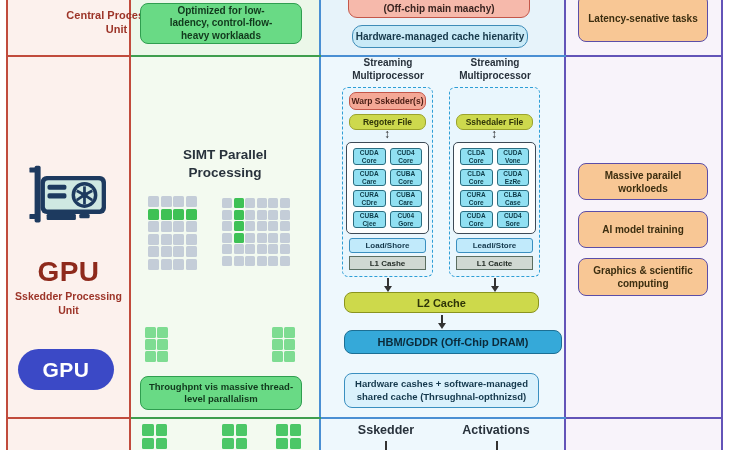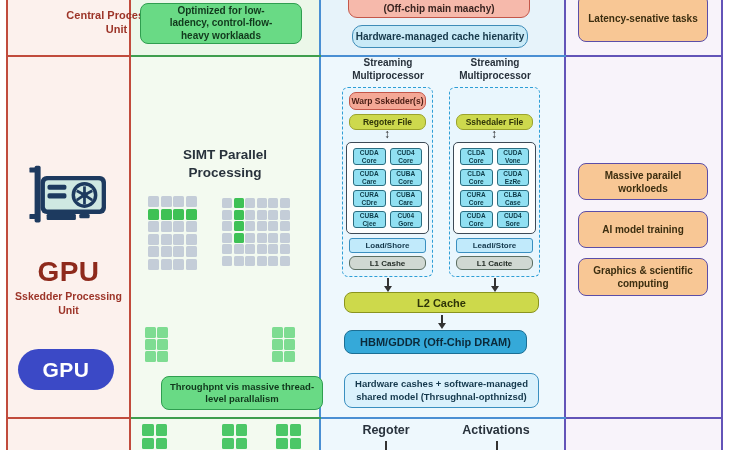--- a/index.html
+++ b/index.html
@@ -45,21 +45,21 @@
       color:#ffffff; font-size:21px; letter-spacing:0.5px; }
 
   
   #simt-title { left:150px; top:146px; width:150px; color:#28323c; font-size:13.5px; font-weight:600; line-height:1.3; }
   .sqgrid { position:absolute; display:grid; }
   .sq { width:var(--cell); height:var(--cell); background:#c4cdd8; border-radius:1.5px; }
   .sq.green { background:#3ec155; }
   .sq.lg { background:#7edc92; }
   .sq.bg { background:#4cc767; }
   #throughput-box { left:140px; top:376px; width:162px; height:33px; background:#69da85;
-      border:1.5px solid #2f9e4f; border-radius:8px; color:#11381c; font-size:9.5px; line-height:1.25; padding:16px 6px;margin-left:21px;}
+      border:1.5px solid #2f9e4f; border-radius:8px; color:#11381c; font-size:9.5px; line-height:1.25; padding:16px 6px;}
 
   
   .sm-title { color:#28323c; font-size:10px; font-weight:600; line-height:1.25; }
   #sm1-title { left:338px; top:57px; width:100px; }
   #sm2-title { left:445px; top:57px; width:100px; }
   .sm-dashed { position:absolute; top:87px; width:91px; height:190px; border:1.5px dashed #2e9ed6;
       border-radius:6px; background:#e9f6fd; }
   #sm1-dashed { left:342px; }  #sm2-dashed { left:449px; }
   .warp-box { top:92px; width:77px; height:18px; background:#f4a896; border:1.2px solid #c35548;
       border-radius:7px; color:#4a1d14; font-size:8.5px; }
@@ -68,25 +68,25 @@
   .updown { position:absolute; top:127px; width:20px; text-align:center; color:#222; font-size:12px; font-weight:bold; }
   .cores-box { position:absolute; top:142px; width:83px; height:92px; background:#fdfefe;
       border:1.5px solid #3d4a56; border-radius:5px; display:grid; grid-template-columns:1fr 1fr;
       grid-auto-rows:1fr; gap:4px; padding:5px 6px; }
   .chip { background:#90e0f2; border:1px solid #2a6d80; border-radius:3px; display:flex; align-items:center;
       justify-content:center; text-align:center; color:#0d3a47; font-size:6.5px; font-weight:bold;
       line-height:1.1; padding:0 2px; overflow:hidden; }
   .ls-box { top:238px; width:77px; height:15px; background:#c1eafb; border:1px solid #3a8fc0;
       border-radius:3px; color:#14384c; font-size:8px; }
   .l1-box { top:256px; width:77px; height:14px; background:#d0d8d2; border:1px solid #5b6e61;
-      border-radius:6px; color:#252e28; font-size:8px; }
+      border-radius:0; color:#252e28; font-size:8px; }
 
   #l2-box  { left:344px; top:292px; width:195px; height:21px; background:#cdd94b; border:1.5px solid #8a941f;
       border-radius:8px; color:#2f3508; font-size:11px; }
-  #hbm-box { left:344px; top:330px; width:183px; height:24px; background:#35a9d9; border:1.5px solid #1c6f94;
+  #hbm-box { left:344px; top:330px; width:218px; height:24px; background:#35a9d9; border:1.5px solid #1c6f94;
       border-radius:8px; color:#0b2a3a; font-size:11px; }
   #memnote-box { left:344px; top:373px; width:195px; height:35px; background:#daf1fc; border:1.5px solid #3a8fc0;
       border-radius:8px; color:#14384c; font-size:9.5px; line-height:1.3; padding:0 8px; }
 
   
   .arrow-shaft { position:absolute; width:2px; background:#333; }
   .arrow-head { position:absolute; width:0; height:0; border-left:4.5px solid transparent;
       border-right:4.5px solid transparent; border-top:6px solid #333; }
 
   
@@ -278,21 +278,21 @@
   <div class="box l1-box" style="left:456px">L1 Cacite</div>
 
   <div class="arrow-shaft" style="left:387px; top:278px; height:8px"></div>
   <div class="arrow-head" style="left:384px; top:286px"></div>
   <div class="arrow-shaft" style="left:494px; top:278px; height:8px"></div>
   <div class="arrow-head" style="left:491px; top:286px"></div>
   <div class="box" id="l2-box">L2 Cache</div>
   <div class="arrow-shaft" style="left:441px; top:315px; height:8px"></div>
   <div class="arrow-head" style="left:438px; top:323px"></div>
   <div class="box" id="hbm-box">HBM/GDDR (Off-Chip DRAM)</div>
-  <div class="box" id="memnote-box">Hardware cashes + software-managed shared model (Thrsughnal-opthnizsd)</div>
+  <div class="box" id="memnote-box">Hardware cashes + software-managed shared cache (Thrsughnal-opthnizsd)</div>
 
   <div class="box usecase" id="uc1">Massive parailel workloeds</div>
   <div class="box usecase" id="uc2">AI model training</div>
   <div class="box usecase" id="uc3">Graphics &amp; scientific computing</div>
 
   <div class="sqgrid" style="left: 142px; top: 424px; gap: 2px; --cell: 11.5px; grid-template-columns: repeat(2, var(--cell));">
       <div class="sq bg"></div>
       <div class="sq bg"></div>
       <div class="sq bg"></div>
       <div class="sq bg"></div>
@@ -302,18 +302,18 @@
       <div class="sq bg"></div>
       <div class="sq bg"></div>
       <div class="sq bg"></div>
     </div>
   <div class="sqgrid" style="left: 276px; top: 424px; gap: 2px; --cell: 11.5px; grid-template-columns: repeat(2, var(--cell));">
       <div class="sq bg"></div>
       <div class="sq bg"></div>
       <div class="sq bg"></div>
       <div class="sq bg"></div>
     </div>
-  <div class="box" id="weights-label">Regoter</div>
+  <div class="box" id="weights-label">Sskedder</div>
   <div class="box" id="activations-label">Activations</div>
   <div class="stem" style="left:385px; top:441px; height:9px"></div>
   <div class="stem" style="left:496px; top:441px; height:9px"></div>
 
 </div>
 
 </body></html>

